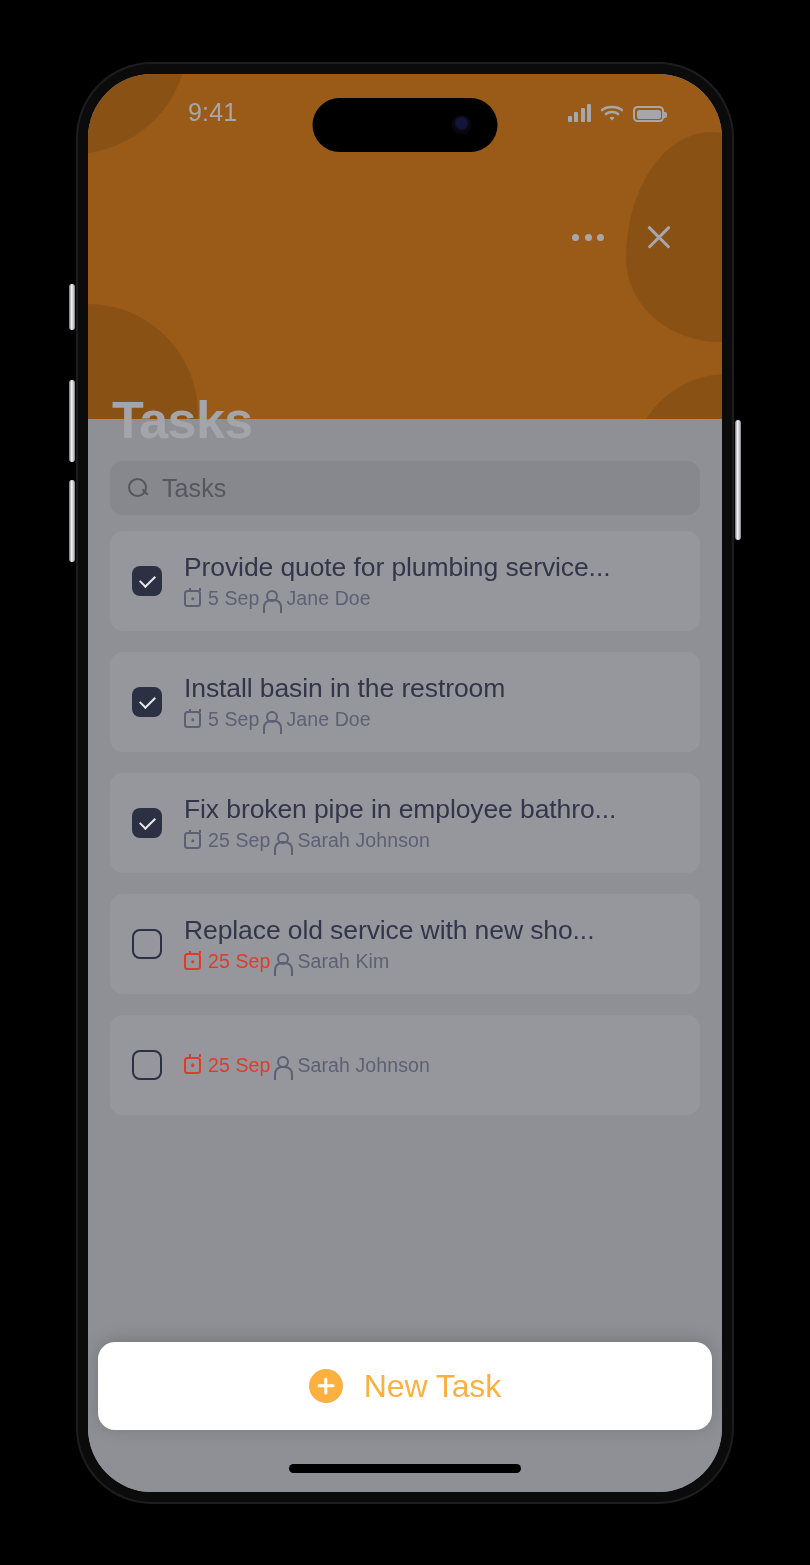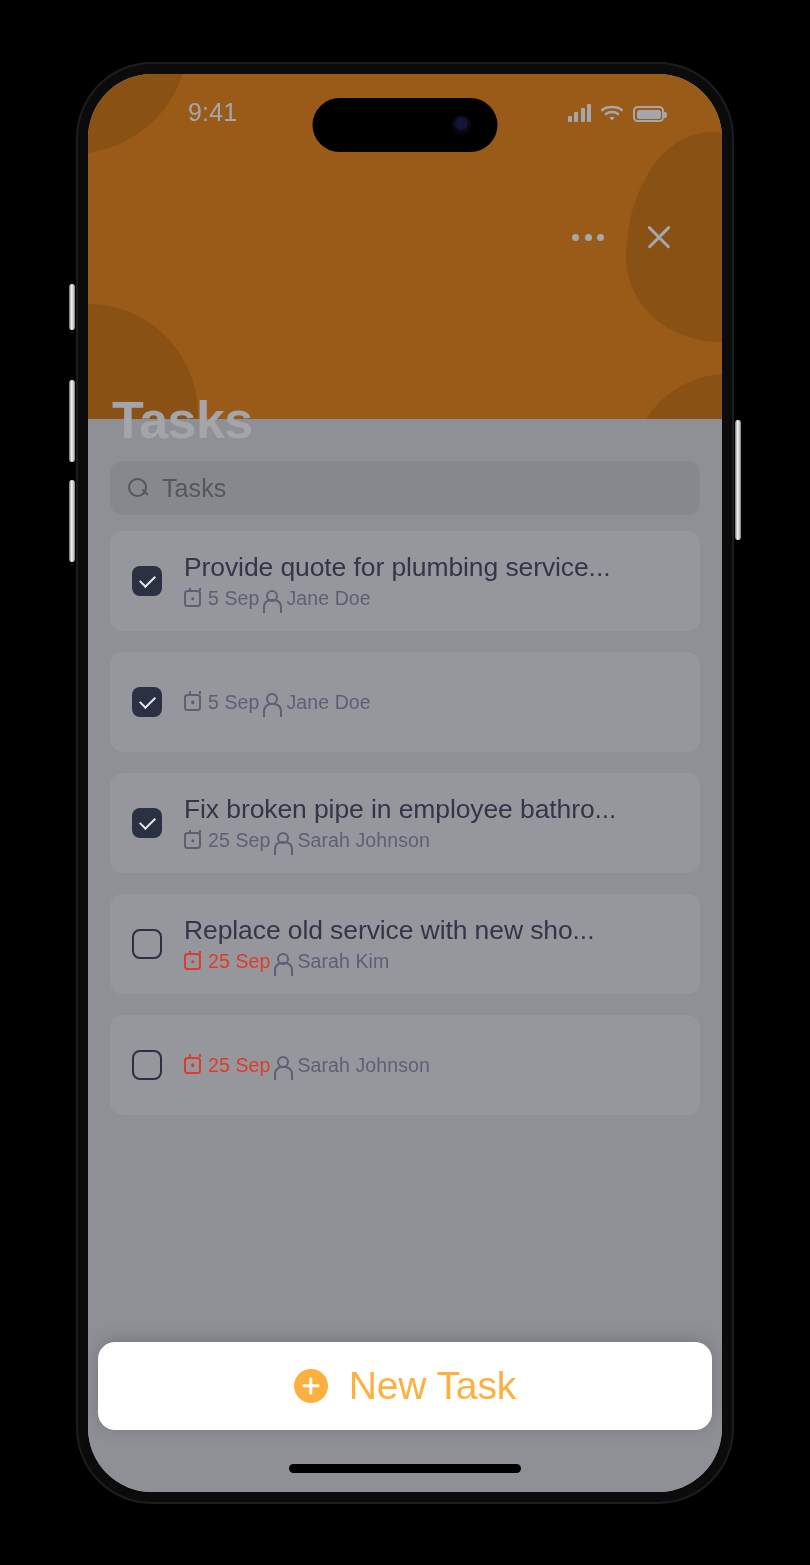--- a/index.html
+++ b/index.html
@@ -172,21 +172,21 @@
     display:flex; align-items:center; justify-content:center; gap:21px;
     box-shadow:0 -2px 18px rgba(0,0,0,.18); z-index:9;
   }
   #plus-icon { width:34px; height:34px; border-radius:50%; background:#fbb040; position:relative; flex:none; }
   #plus-icon::before, #plus-icon::after {
     content:""; position:absolute; left:50%; top:50%; background:#fff; border-radius:1.5px;
     transform:translate(-50%,-50%);
   }
   #plus-icon::before { width:17px; height:3.4px; }
   #plus-icon::after  { width:3.4px; height:17px; }
-  #new-task-label { font-size:39px; color:#fbb040; letter-spacing:-.1px;text-align:right; }
+  #new-task-label { font-size:32px; color:#fbb040; letter-spacing:-.1px;text-align:right; }
 
   #home-indicator {
     position:absolute; left:50%; transform:translateX(-50%); bottom:19px;
     width:232px; height:9px; border-radius:5px; background:#000; z-index:10;
   }
 </style>
 </head>
 <body>
 
 <div id="phone-frame">
@@ -261,20 +261,21 @@
                 <div class="meta-group">
                   <span class="person-icon"></span>
                   <span class="meta-text">Jane Doe</span>
                 </div>
               </div>
             </div>
           </div>
           <div class="task-row">
             <div class="checkbox checked"></div>
             <div class="task-body">
+              <div class="task-title">Install basin in the restroom</div>
               <div class="task-meta">
                 <div class="meta-group">
                   <span class="cal-icon"></span>
                   <span class="meta-text">5 Sep</span>
                 </div>
                 <div class="meta-group">
                   <span class="person-icon"></span>
                   <span class="meta-text">Jane Doe</span>
                 </div>
               </div>

